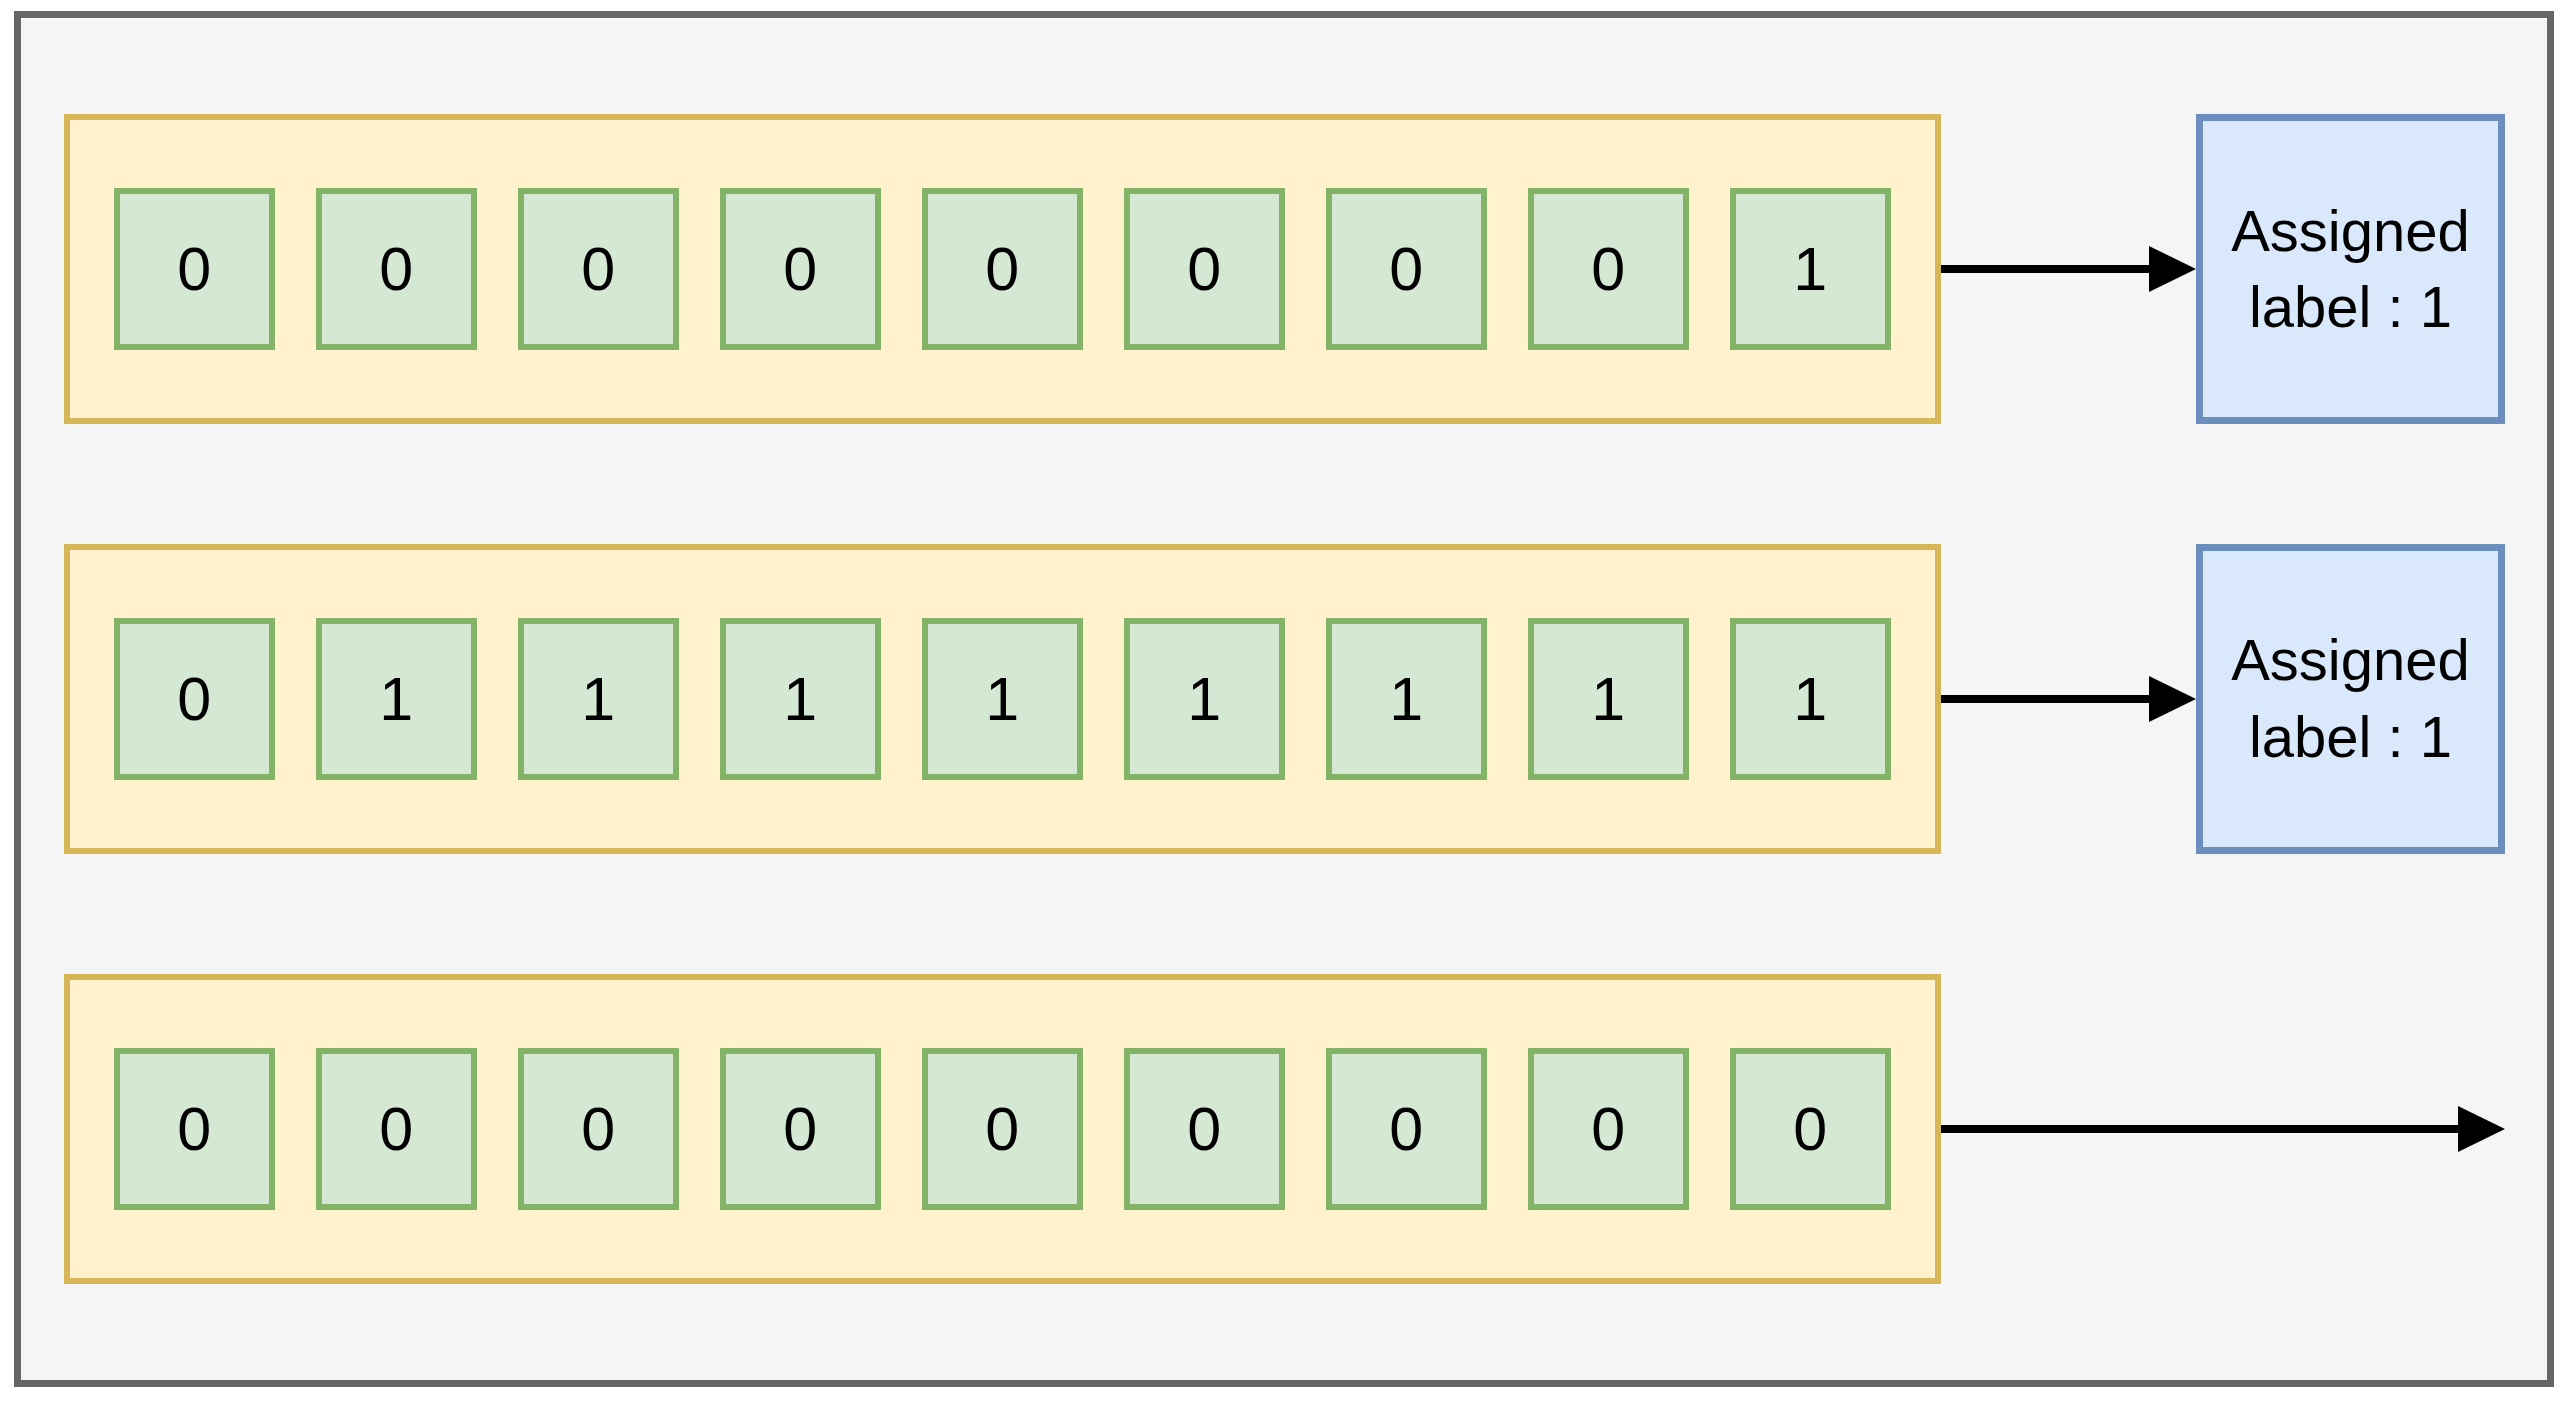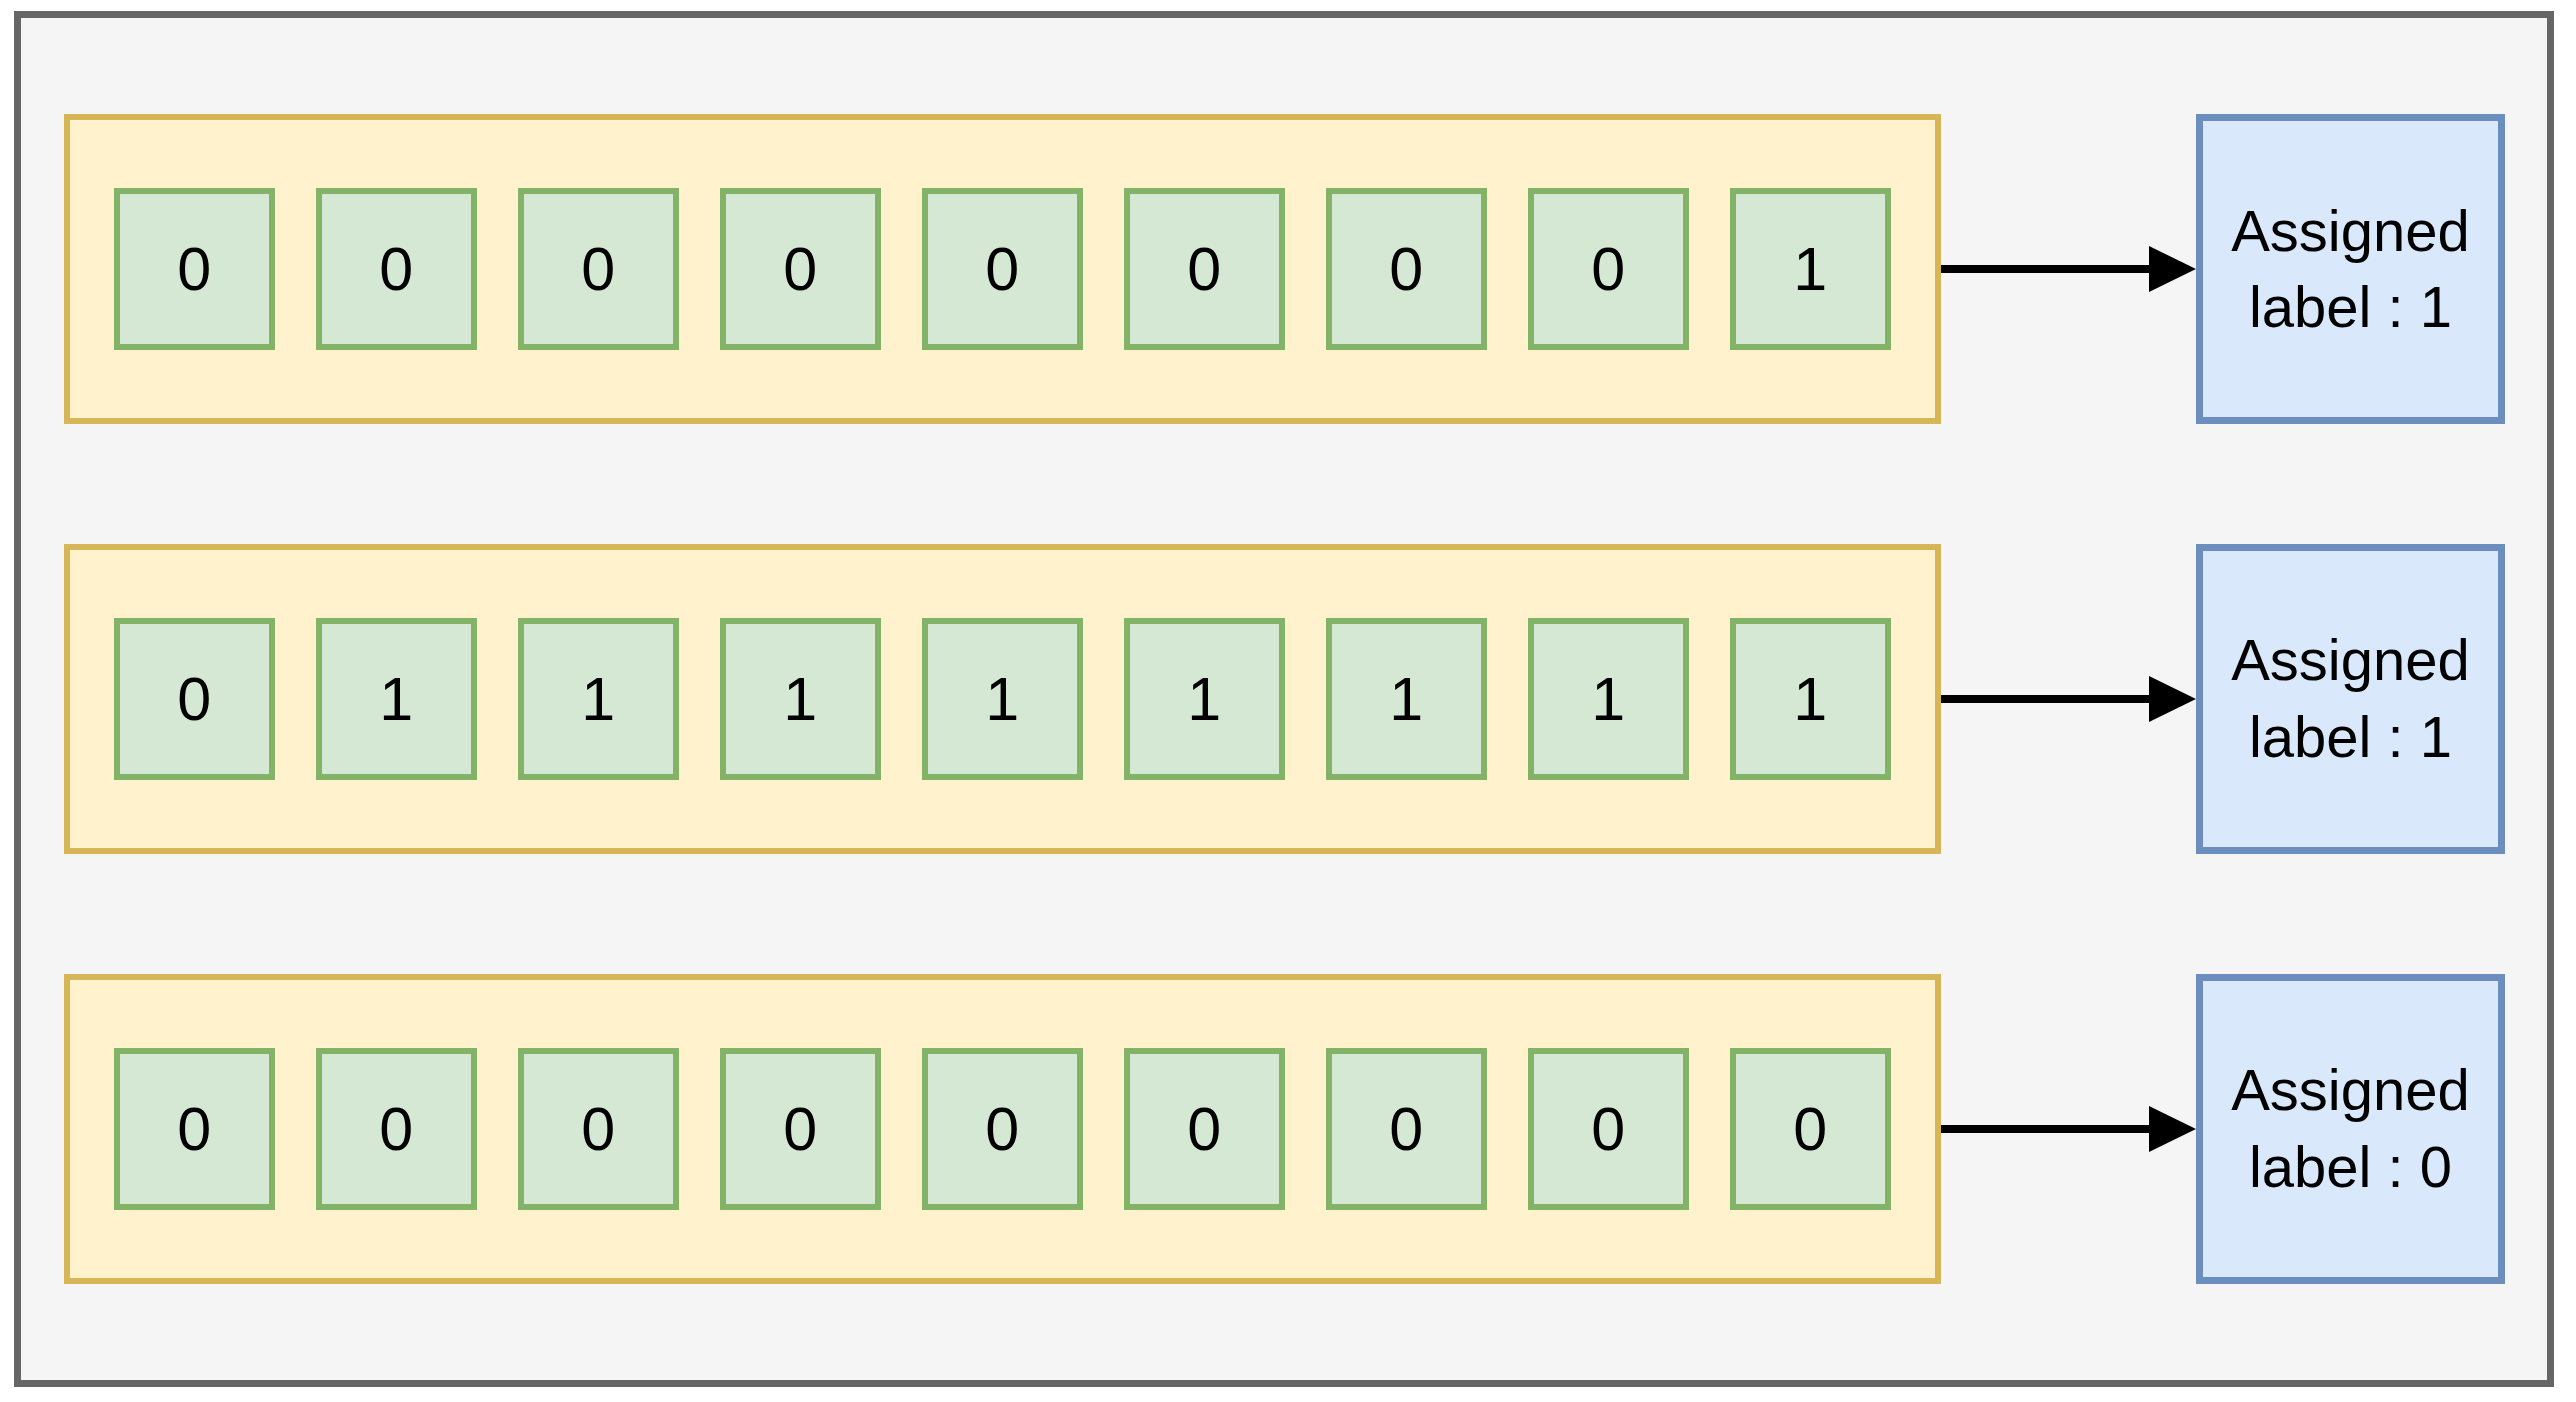--- a/index.html
+++ b/index.html
@@ -138,17 +138,16 @@
           <div class="cell">0</div>
           <div class="cell">0</div>
           <div class="cell">0</div>
           <div class="cell">0</div>
           <div class="cell">0</div>
         </div>
         <div class="arrow">
           <div class="arrow-line"></div>
           <div class="arrow-head"></div>
         </div>
-        <div class="label-box">Assigned label : 0</div>
       </div>
     </div>
 </div>
 
 
 </body></html>

